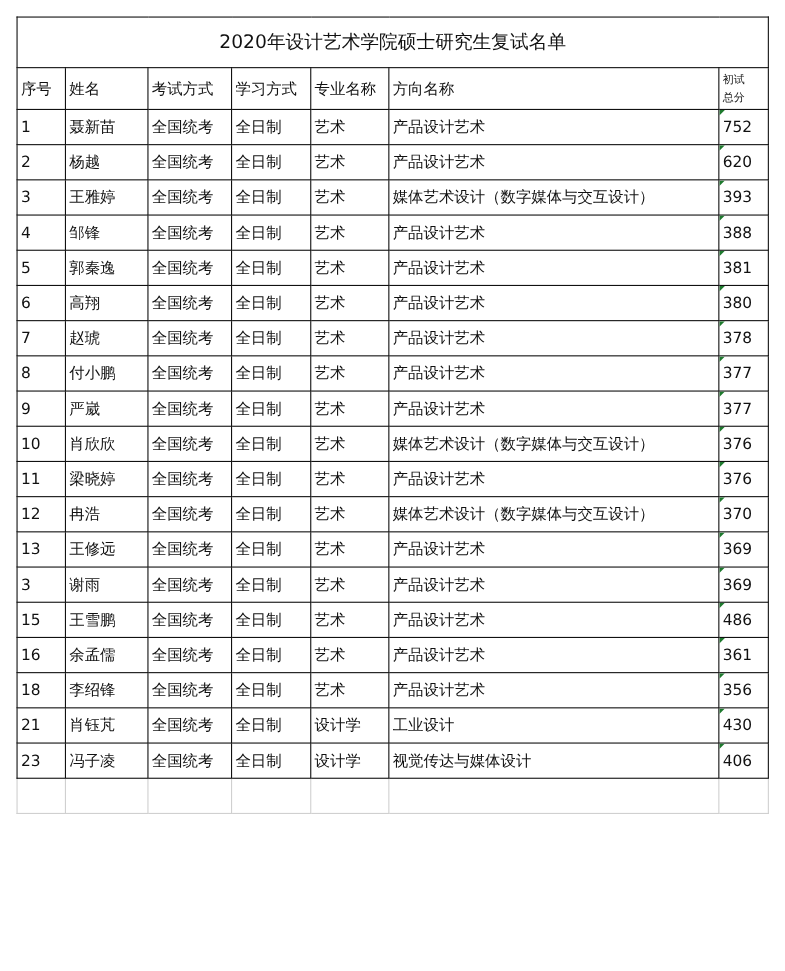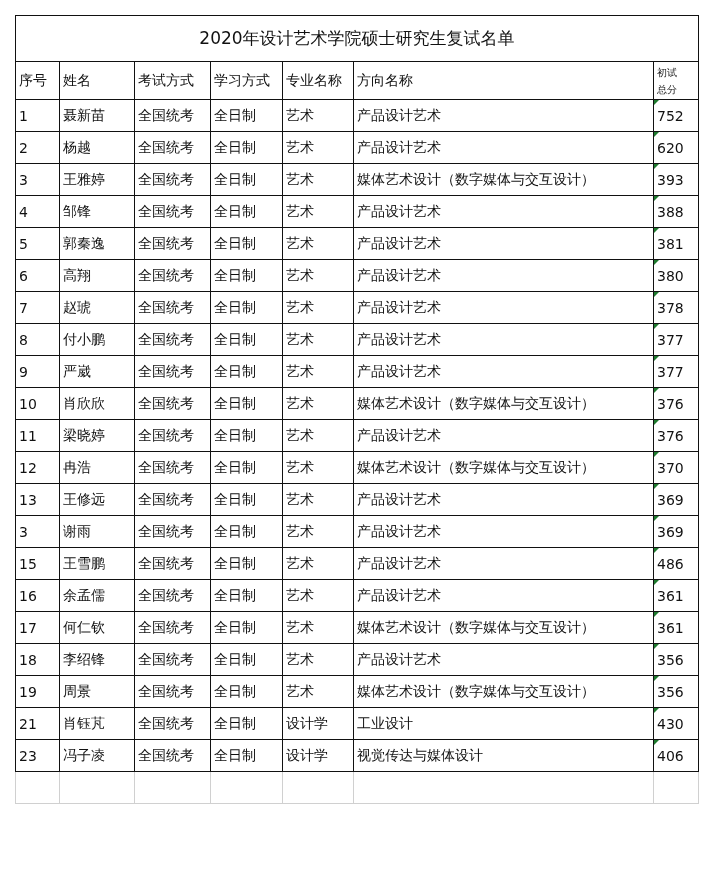--- a/index.html
+++ b/index.html
@@ -181,44 +181,26 @@
         <tr>
           <td>16</td>
           <td>余孟儒</td>
           <td>全国统考</td>
           <td>全日制</td>
           <td>艺术</td>
           <td>产品设计艺术</td>
           <td class="score"><span class="tri"></span><span>361</span></td>
         </tr>
         <tr>
-          <td>17</td>
-          <td>何仁钦</td>
-          <td>全国统考</td>
-          <td>全日制</td>
-          <td>艺术</td>
-          <td>媒体艺术设计（数字媒体与交互设计）</td>
-          <td class="score"><span class="tri"></span><span>361</span></td>
-        </tr>
-        <tr>
           <td>18</td>
           <td>李绍锋</td>
           <td>全国统考</td>
           <td>全日制</td>
           <td>艺术</td>
           <td>产品设计艺术</td>
-          <td class="score"><span class="tri"></span><span>356</span></td>
-        </tr>
-        <tr>
-          <td>19</td>
-          <td>周景</td>
-          <td>全国统考</td>
-          <td>全日制</td>
-          <td>艺术</td>
-          <td>媒体艺术设计（数字媒体与交互设计）</td>
           <td class="score"><span class="tri"></span><span>356</span></td>
         </tr>
         <tr>
           <td>21</td>
           <td>肖钰芃</td>
           <td>全国统考</td>
           <td>全日制</td>
           <td>设计学</td>
           <td>工业设计</td>
           <td class="score"><span class="tri"></span><span>430</span></td>

